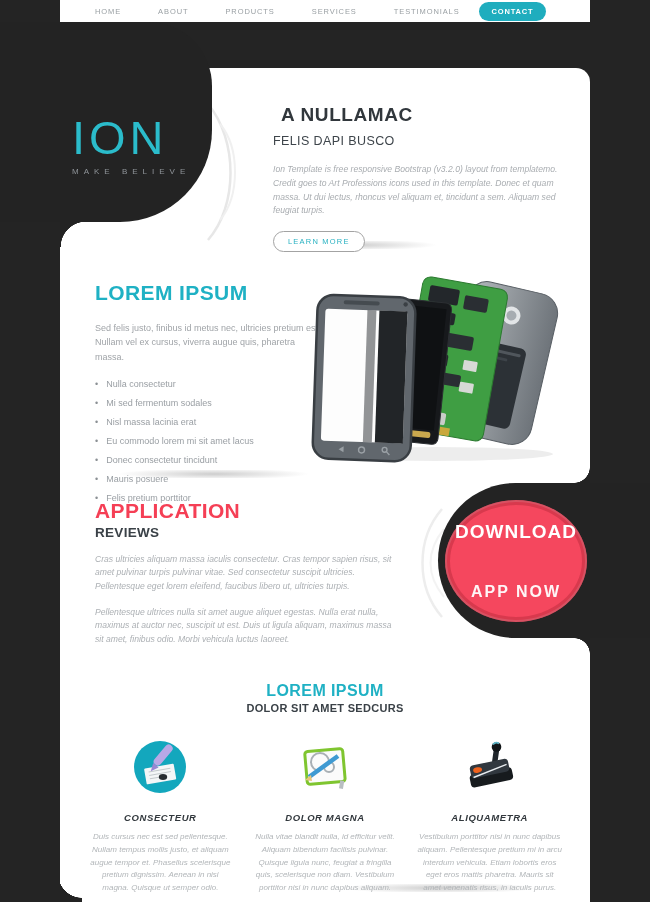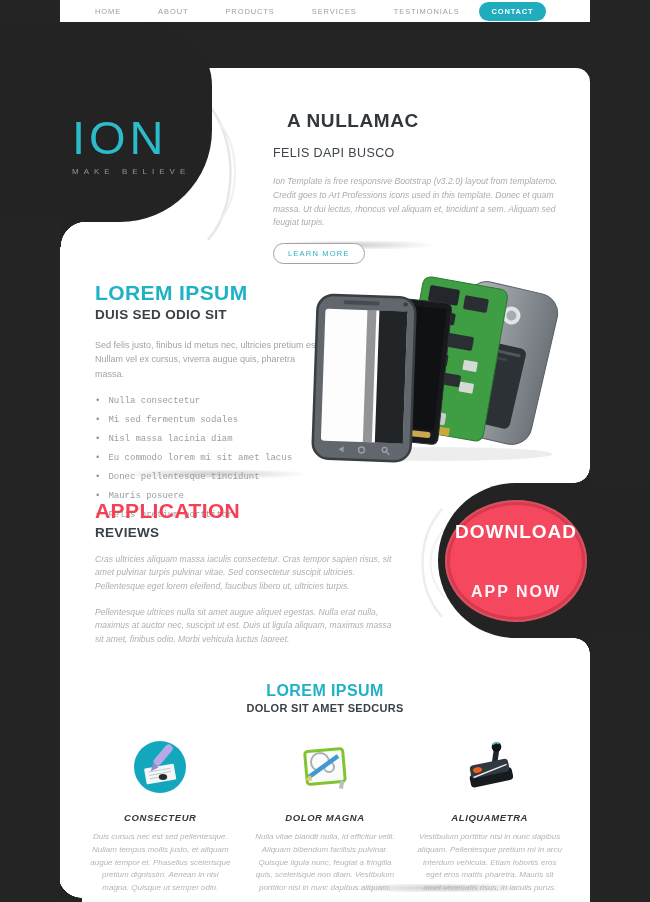--- a/index.html
+++ b/index.html
@@ -18,39 +18,39 @@
   .blob-logo{position:absolute;left:0;top:22px;width:212px;height:200px;background:#232323;border-radius:0 64px 92px 0;z-index:3;}
   .logo-txt{position:absolute;left:72px;top:114px;z-index:4;}
   .logo-title{font-size:47px;color:#2bbccb;letter-spacing:4px;font-weight:normal;line-height:1;}
   .logo-tag{margin-top:6px;font-size:8px;color:#8f9499;letter-spacing:5px;}
   .ripple-logo{position:absolute;left:204px;top:88px;z-index:2;}
   .inv-corner{position:absolute;z-index:3;}
   .c-logo-bottom{left:60px;top:221px;width:26px;height:26px;background:radial-gradient(circle at 100% 100%,#ffffff 25px,#232323 25.5px);}
 
   
   .hero{position:absolute;left:273px;top:96px;width:292px;z-index:4;}
-  .hero h1{margin:14px;font-size:19px;font-weight:bold;color:#31373c;letter-spacing:.6px;}
+  .hero h1{margin:8px;font-size:19px;font-weight:bold;color:#31373c;letter-spacing:.6px;}
   .hero h2{margin:2px 0 0 0;font-size:12.5px;font-weight:normal;color:#3e454b;letter-spacing:.4px;}
   .hero p{margin:15px 0 0 0;font-size:8.6px;font-style:italic;color:#a9adb1;line-height:1.6;}
   .btn-learn{display:inline-block;margin-top:13px;padding:5px 14px;border:1px solid #a3a3a3;border-radius:11px;background:#fff;color:#29b2c2;font-size:7.5px;letter-spacing:1.2px;cursor:pointer;}
 
   .divider{position:absolute;height:8px;z-index:2;background:radial-gradient(ellipse 52% 95% at 50% 50%,rgba(90,90,90,.30),rgba(90,90,90,0) 72%);}
   .div1{left:240px;top:241px;width:225px;}
   .div2{left:86px;top:470px;width:255px;}
   .div3{left:310px;top:884px;width:260px;}
 
   
   .features{position:absolute;left:95px;top:281px;width:228px;z-index:4;}
   .sec-title{margin:0;font-size:21px;font-weight:bold;letter-spacing:.4px;}
   .teal{color:#1fb1c4;}
   .red{color:#f53f55;}
   .sec-sub{margin:2px 0 0 0;font-size:13.5px;font-weight:600;color:#3a4147;letter-spacing:.3px;}
   .features p{margin:16px 0 0 0;font-size:9px;color:#a0a4a8;line-height:1.6;}
   .features ul{margin:10px 0 0 0;padding:0;list-style:none;}
-  .features li{font-size:9px;color:#999ea3;padding:4.5px 0;font-family:Liberation Mono, monospace;}
+  .features li{font-size:9px;color:#999ea3;padding:4.5px 0;}
   .features li::before{content:"•";color:#8b9094;margin-right:8px;}
 
   .phone-wrap{position:absolute;left:303px;top:270px;z-index:4;}
 
   
   .application{position:absolute;left:95px;top:499px;width:322px;z-index:4;}
   .application p{margin:13px 16px 0 0;font-size:8.6px;font-style:italic;color:#acb0b4;line-height:1.55;}
 
   
   .blob-dl{position:absolute;left:438px;top:483px;width:212px;height:155px;background:#232323;border-radius:78px 0 0 78px;z-index:3;}
@@ -104,28 +104,27 @@
     <h1>A NULLAMAC</h1>
     <h2>FELIS DAPI BUSCO</h2>
     <p>Ion Template is free responsive Bootstrap (v3.2.0) layout from templatemo. Credit goes to Art Professions icons used in this template. Donec et quam massa. Ut dui lectus, rhoncus vel aliquam et, tincidunt a sem. Aliquam sed feugiat turpis.</p>
     <span class="btn-learn">LEARN MORE</span>
   </div>
 
   <div class="divider div1"></div>
 
   <div class="features">
     <h3 class="sec-title teal">LOREM IPSUM</h3>
-    <div class="sec-sub">DUIS SED ODIO SIT</div>
     <p>Sed felis justo, finibus id metus nec, ultricies pretium est. Nullam vel ex cursus, viverra augue quis, pharetra massa.</p>
     <ul>
       <li>Nulla consectetur</li>
       <li>Mi sed fermentum sodales</li>
-      <li>Nisl massa lacinia diam</li>
+      <li>Nisl massa lacinia erat</li>
       <li>Eu commodo lorem mi sit amet lacus</li>
-      <li>Donec pellentesque tincidunt</li>
+      <li>Donec consectetur tincidunt</li>
       <li>Mauris posuere</li>
       <li>Felis pretium porttitor</li>
     </ul>
   </div>
 
   <div class="phone-wrap">
     <svg width="262" height="195" viewBox="0 0 262 195">
       <ellipse cx="132" cy="184" rx="118" ry="7" fill="#000" opacity=".07"></ellipse>
 
       <g transform="rotate(13 196 95)">

